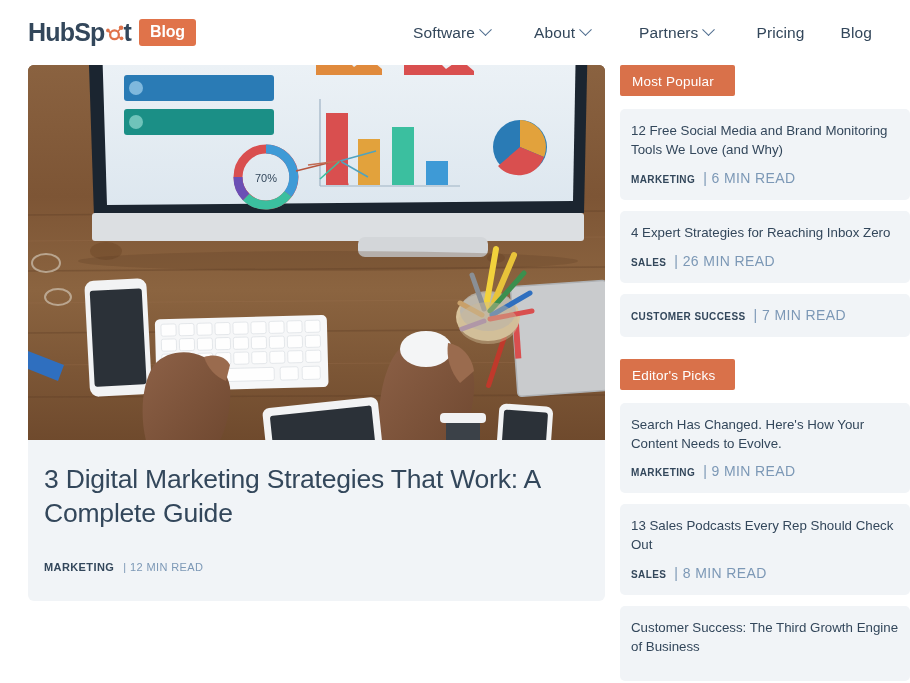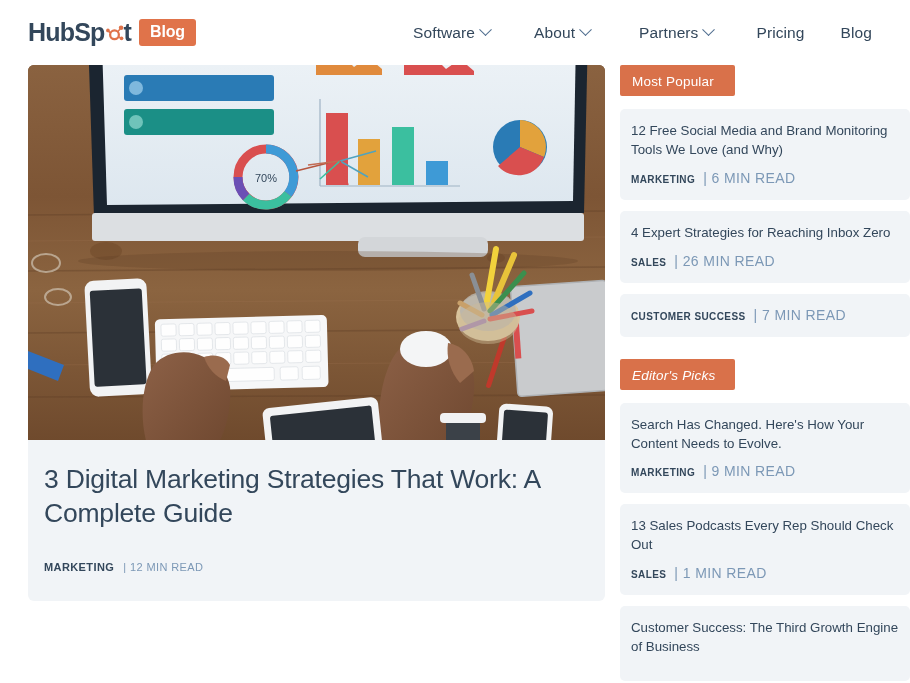--- a/index.html
+++ b/index.html
@@ -150,21 +150,21 @@
   .side-heading {
     background: #d9714a;
     color: #ffffff;
     font-size: 13.5px;
     letter-spacing: 0.2px;
     padding: 9px 12px 7px;
     width: 115px;
     border-radius: 2px;
     margin-bottom: 13px;
   }
-  .side-heading.second { margin-top: 22px; font-style: italic; }
+  .side-heading.second { margin-top: 22px; }
 
   .side-card {
     background: #f1f4f7;
     border-radius: 5px;
     padding: 13px 11px 14px;
     margin-bottom: 11px;
     cursor: pointer;
   }
 
   .side-title {
@@ -458,21 +458,21 @@
       <div class="side-meta">
         <span class="meta-cat">MARKETING</span>
         <span class="meta-read">| 9 MIN READ</span>
       </div>
     </div>
 
     <div class="side-card">
       <div class="side-title">13 Sales Podcasts Every Rep Should Check Out</div>
       <div class="side-meta">
         <span class="meta-cat">SALES</span>
-        <span class="meta-read">| 1 MIN READ</span>
+        <span class="meta-read">| 8 MIN READ</span>
       </div>
     </div>
 
     <div class="side-card">
       <div class="side-title">Customer Success: The Third Growth Engine of Business</div>
 
     </div>
   </aside>
 </div>
 

